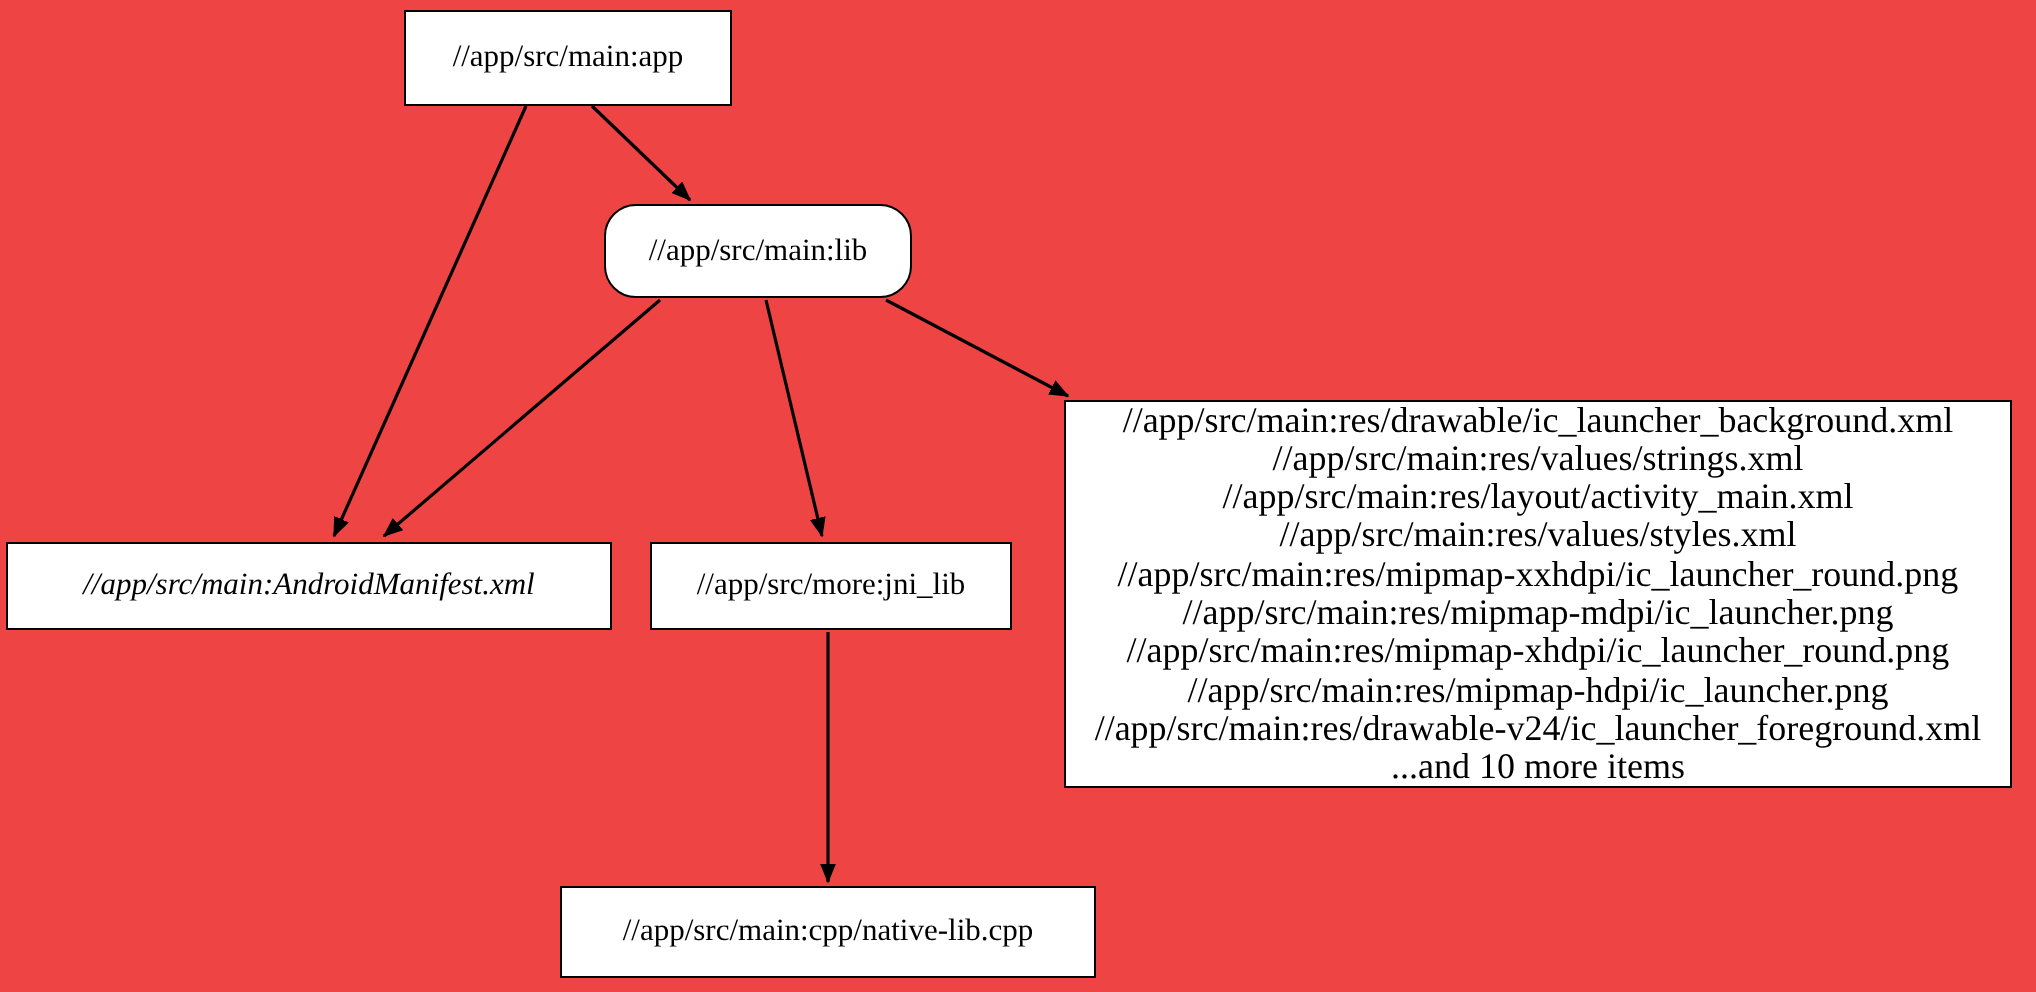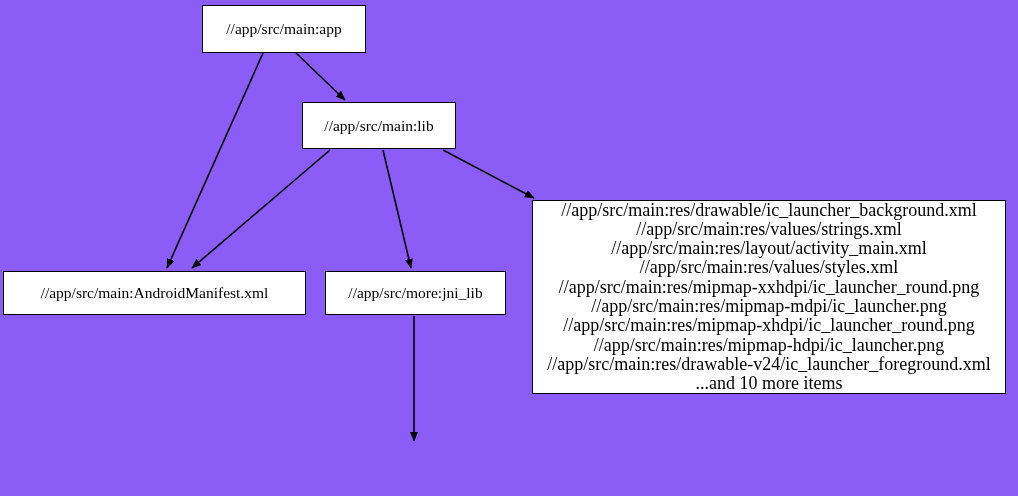--- a/index.html
+++ b/index.html
@@ -4,21 +4,21 @@
 <style>
   html, body {
     margin: 0;
     padding: 0;
     background: #ffffff;
   }
   #graph-canvas {
     position: relative;
     width: 1018px;
     height: 496px;
-    background: #8b5cf6;
+    background: #ef4444;
     overflow: hidden;
     font-family: "Liberation Serif", "DejaVu Serif", serif;
   }
   #edge-layer {
     position: absolute;
     left: 0;
     top: 0;
     width: 1018px;
     height: 496px;
     pointer-events: none;
@@ -42,22 +42,22 @@
     padding: 0 2px;
   }
   .node-multiline {
     white-space: pre;
     line-height: 19.3px;
     font-size: 18px;
     text-align: center;
   }
   
   #node-app        { left: 202px; top: 5px;   width: 164px; height: 48px; }
-  #node-lib        { left: 302px; top: 102px; width: 154px; height: 47px; }
-  #node-manifest   { left: 3px;   top: 271px; width: 303px; height: 44px; }
+  #node-lib        { left: 302px; top: 102px; width: 154px; height: 47px; border-radius: 16px; }
+  #node-manifest   { left: 3px;   top: 271px; width: 303px; height: 44px; font-style: italic; }
   #node-jni-lib    { left: 325px; top: 271px; width: 181px; height: 44px; }
   #node-resources  { left: 532px; top: 200px; width: 474px; height: 194px; }
   #node-native-lib { left: 280px; top: 443px; width: 268px; height: 46px; }
 </style>
 </head>
 <body>
 
 <div id="graph-canvas">
 
   <svg id="edge-layer" viewBox="0 0 1018 496" width="1018" height="496" xmlns="http://www.w3.org/2000/svg">
@@ -114,14 +114,17 @@
 //app/src/main:res/layout/activity_main.xml
 //app/src/main:res/values/styles.xml
 //app/src/main:res/mipmap-xxhdpi/ic_launcher_round.png
 //app/src/main:res/mipmap-mdpi/ic_launcher.png
 //app/src/main:res/mipmap-xhdpi/ic_launcher_round.png
 //app/src/main:res/mipmap-hdpi/ic_launcher.png
 //app/src/main:res/drawable-v24/ic_launcher_foreground.xml
 ...and 10 more items</span>
   </div>
 
+  <div class="node" id="node-native-lib">
+    <span class="node-label">//app/src/main:cpp/native-lib.cpp</span>
+  </div>
 
 </div>
 
 </body></html>

